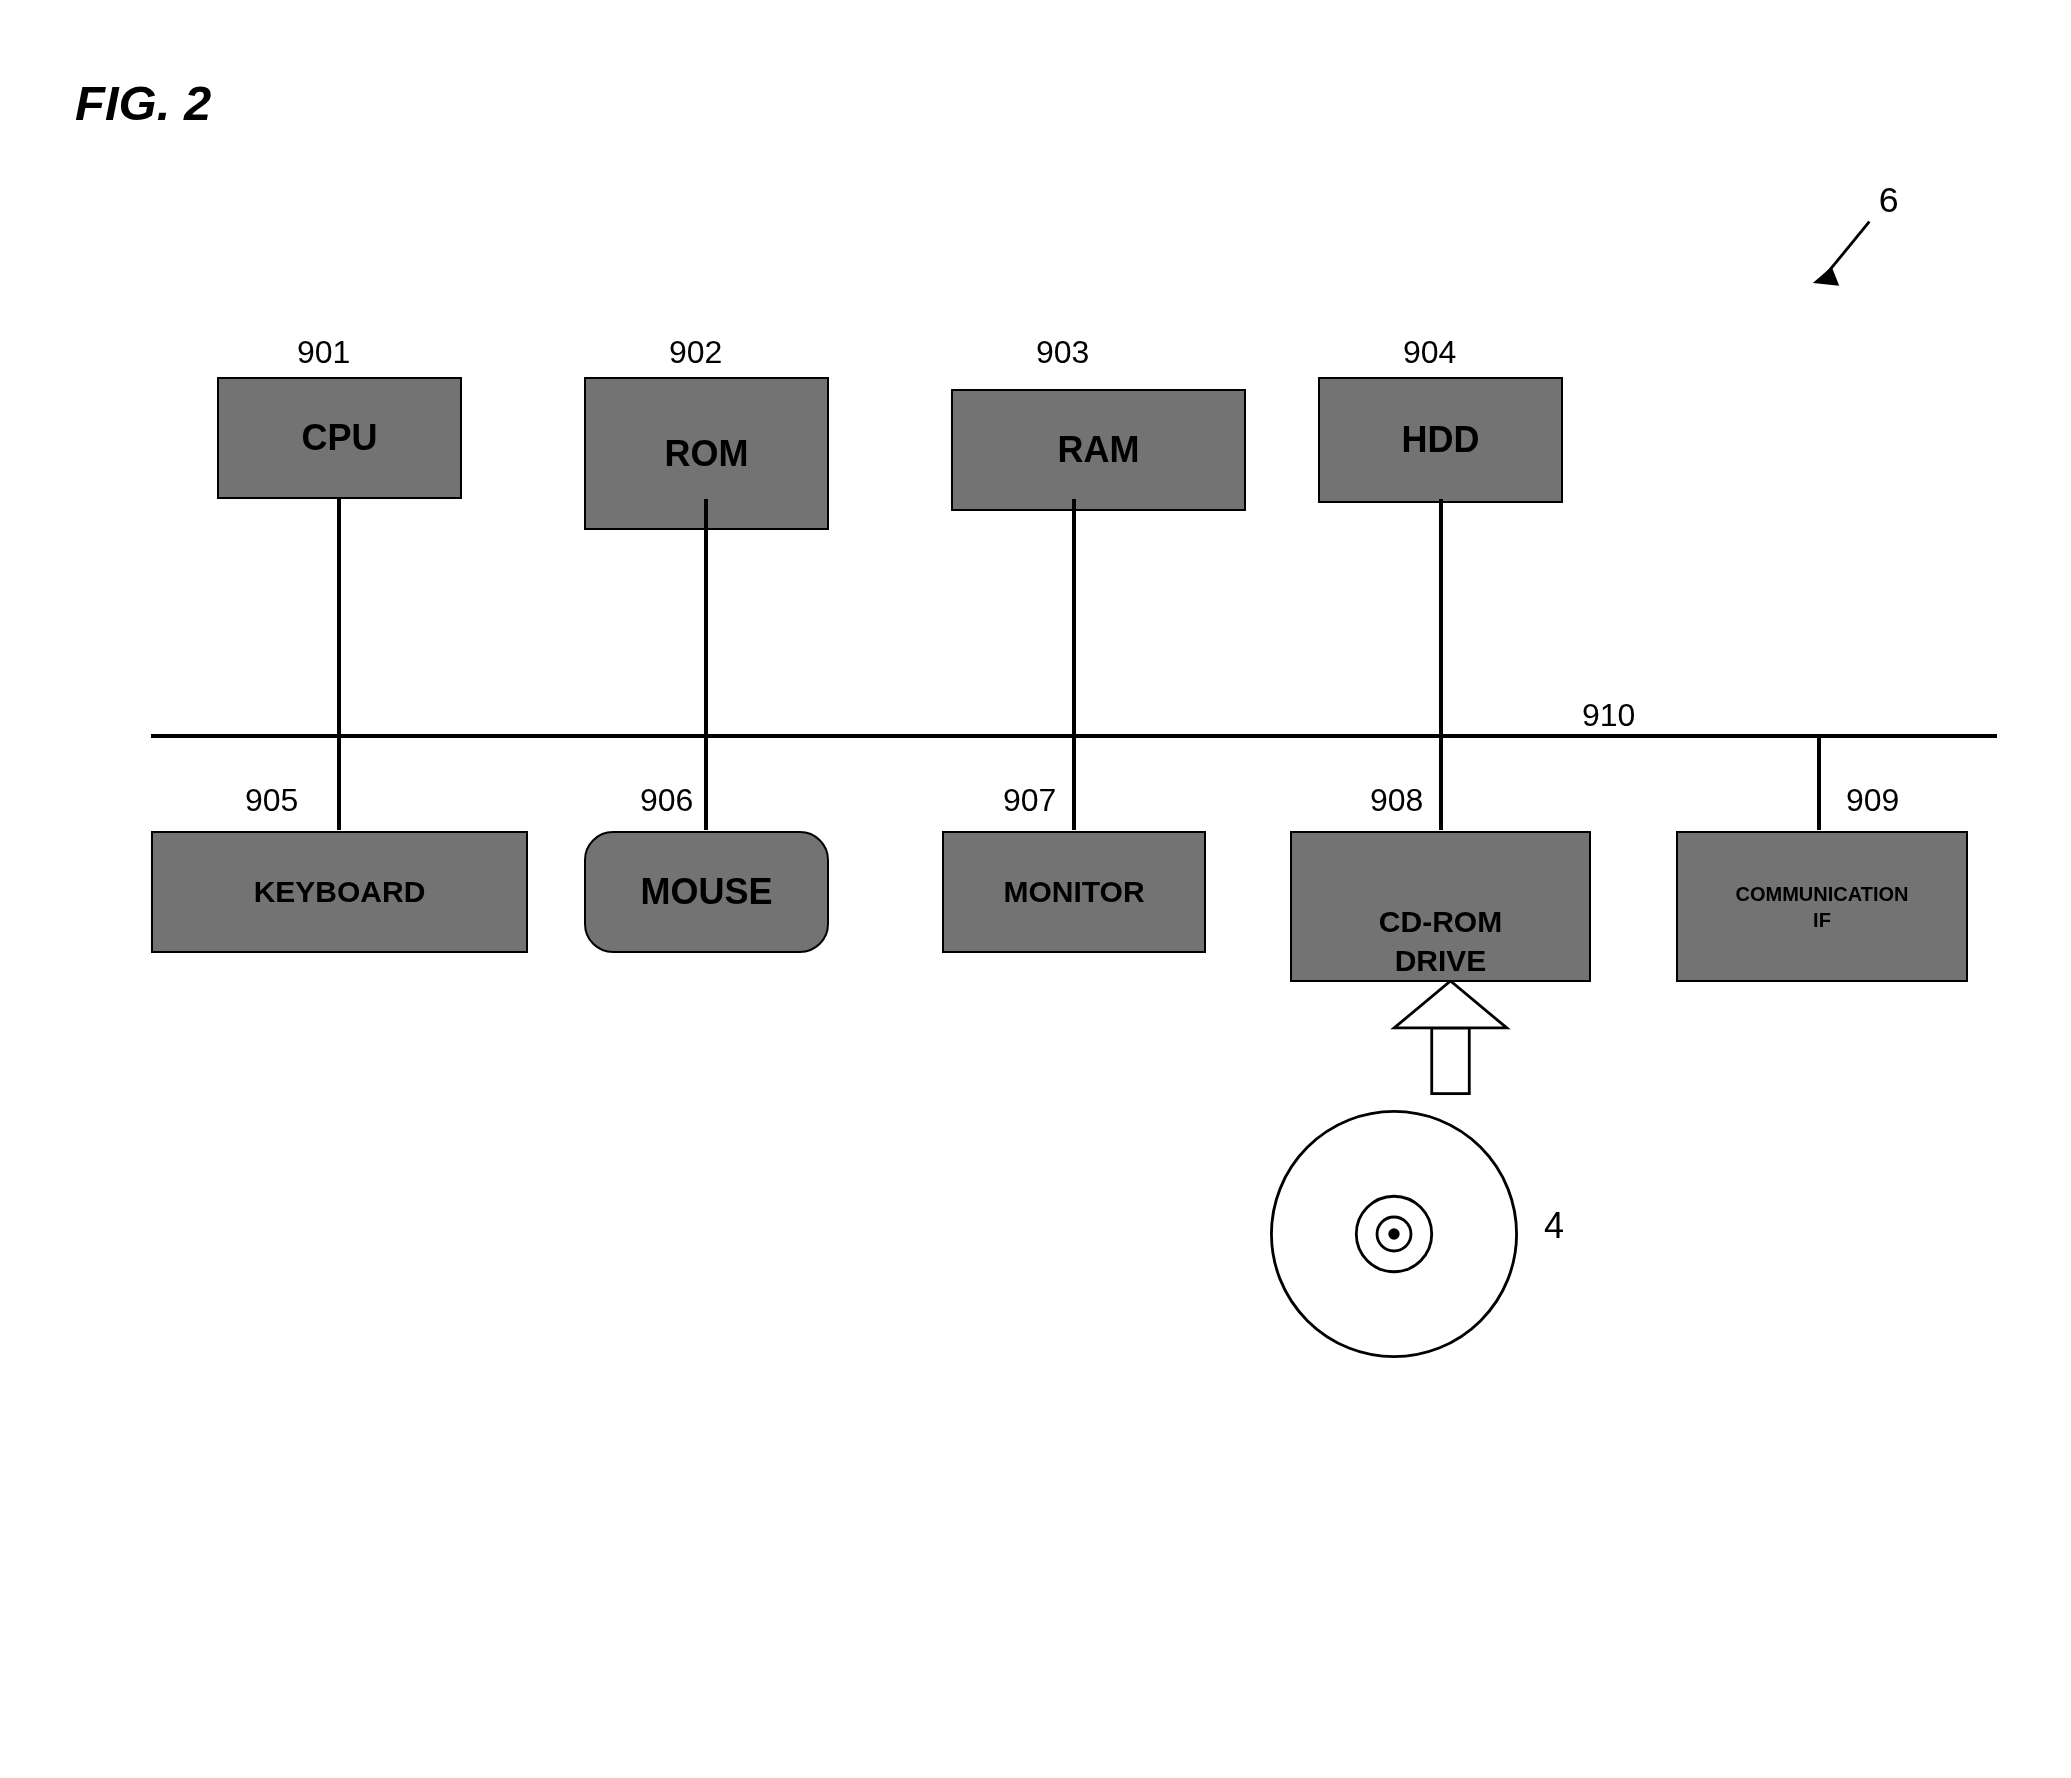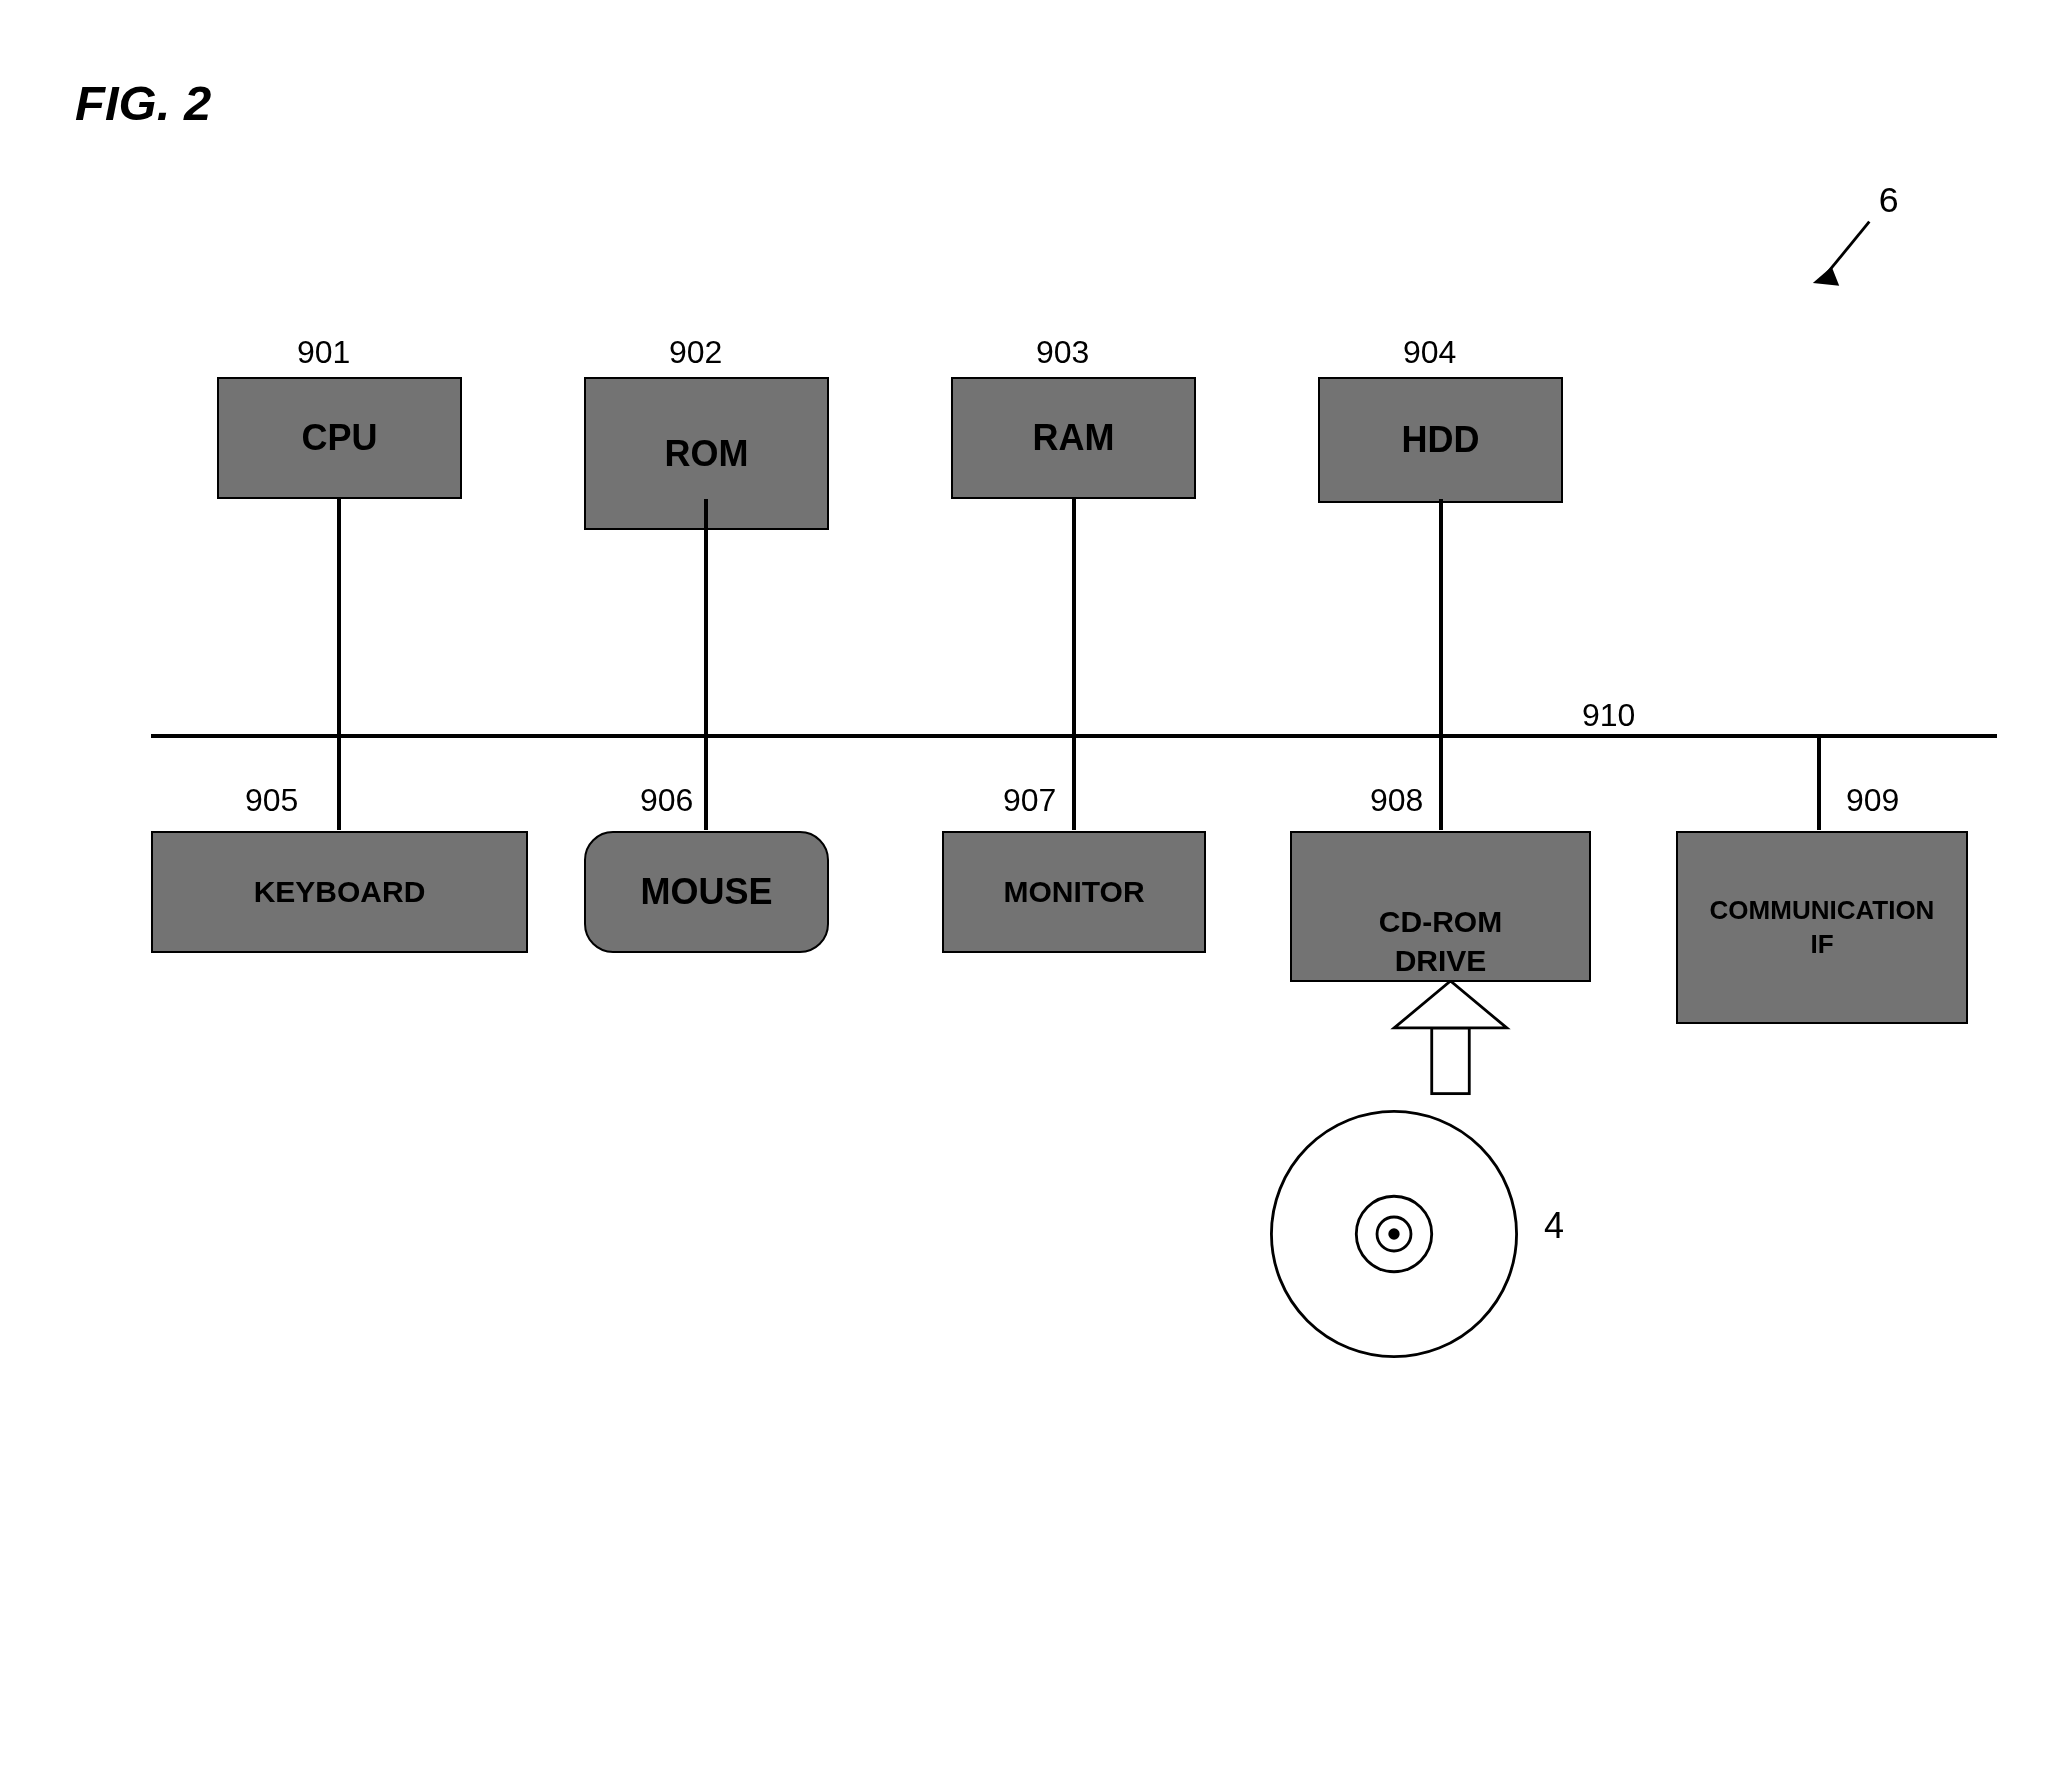--- a/index.html
+++ b/index.html
@@ -77,21 +77,21 @@
 <div class="ref-label" style="top: 334px; left: 297px;">901</div>
 <div class="component-box" style="top: 377px; left: 217px; width: 245px; height: 122px;">CPU</div>
 
 <div class="v-line" style="top: 499px; left: 337px; height: 237px;"></div>
 
 <div class="ref-label" style="top: 334px; left: 669px;">902</div>
 <div class="component-box" style="top: 377px; left: 584px; width: 245px; height: 153px;">ROM</div>
 <div class="v-line" style="top: 499px; left: 704px; height: 237px;"></div>
 
 <div class="ref-label" style="top: 334px; left: 1036px;">903</div>
-<div class="component-box" style="top: 377px; left: 951px; width: 245px; height: 122px;">RAM</div>
+<div class="component-box" style="top: 389px; left: 951px; width: 295px; height: 122px;">RAM</div>
 <div class="v-line" style="top: 499px; left: 1072px; height: 237px;"></div>
 
 <div class="ref-label" style="top: 334px; left: 1403px;">904</div>
 <div class="component-box" style="top: 377px; left: 1318px; width: 245px; height: 126px;">HDD</div>
 <div class="v-line" style="top: 499px; left: 1439px; height: 237px;"></div>
 
 <div class="ref-label" style="top: 782px; left: 245px;">905</div>
 <div class="v-line" style="top: 736px; left: 337px; height: 94px;"></div>
 <div class="component-box" style="top: 831px; left: 151px; width: 377px; height: 122px; font-size: 30px;">KEYBOARD</div>
 
@@ -105,21 +105,21 @@
 
 <div class="ref-label" style="top: 782px; left: 1370px;">908</div>
 <div class="v-line" style="top: 736px; left: 1439px; height: 94px;"></div>
 <div class="component-box" style="top: 831px; left: 1290px; width: 301px; height: 151px; font-size: 30px; line-height: 1.3; align-items: flex-end;">
   <span style="white-space:pre-line;">CD-ROM
 DRIVE</span>
 </div>
 
 <div class="v-line" style="top: 736px; left: 1817px; height: 94px;"></div>
 <div class="ref-label" style="top: 782px; left: 1846px;">909</div>
-<div class="component-box" style="top: 831px; left: 1676px; width: 292px; height: 193px; font-size: 26px; line-height: 1.3;">
+<div class="component-box" style="top: 831px; left: 1676px; width: 292px; height: 151px; font-size: 20px; line-height: 1.3;">
   <span style="white-space:pre-line;">COMMUNICATION
 IF</span>
 </div>
 
 <svg style="position:absolute; top:981px; left:1375px; width:151px; height:122px;" viewBox="0 0 160 130" width="151" height="122">
 
   <rect x="60" y="50" width="40" height="70" fill="#fff" stroke="#000" stroke-width="3"></rect>
 
   <polygon points="20,50 140,50 80,0" fill="#fff" stroke="#000" stroke-width="3"></polygon>
 </svg>

